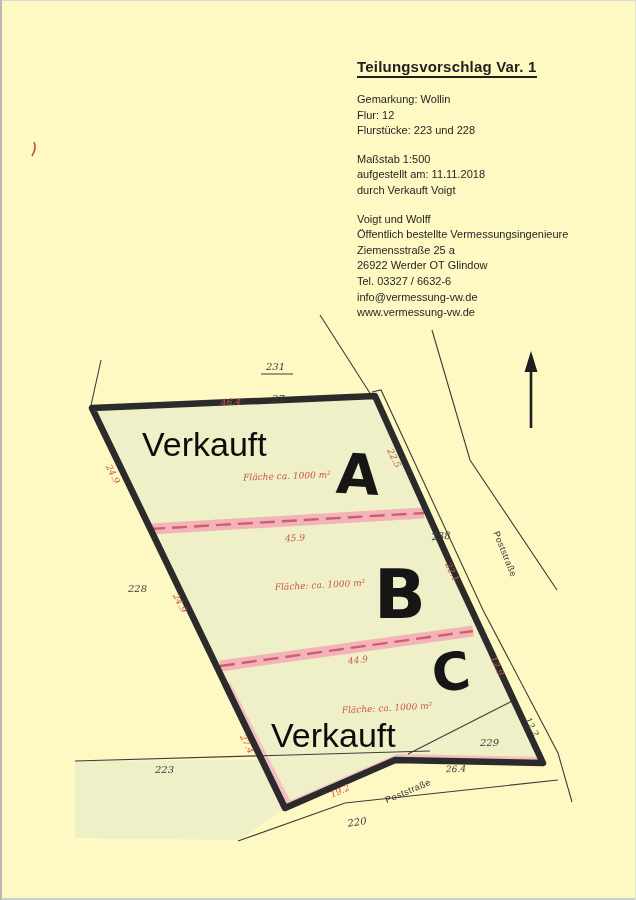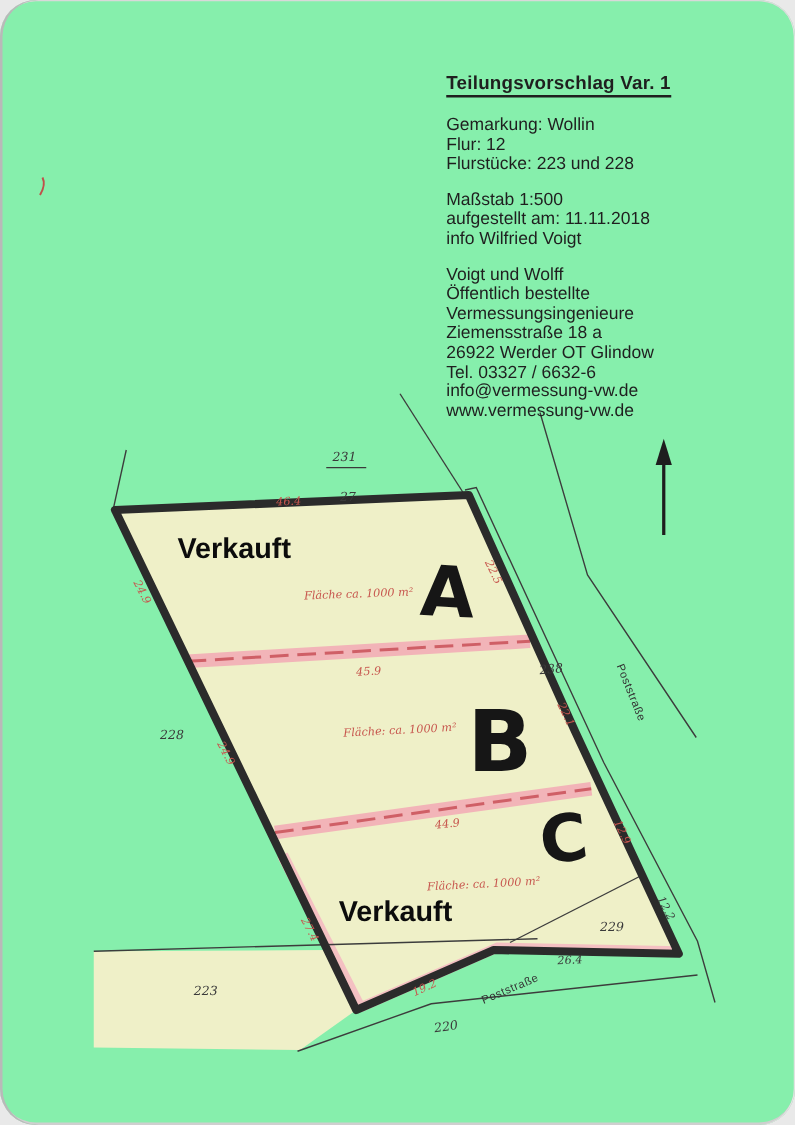--- a/index.html
+++ b/index.html
@@ -1,33 +1,32 @@
 <!DOCTYPE html>
 <html><head>
 <meta charset="utf-8">
 <style>
   html,body{margin:0;padding:0;background:#e9e9e9;}
   .page{
     position:relative;width:636px;height:900px;overflow:hidden;
-    background:#86efac;
+    background:#fef9c3;
     font-family:"Liberation Sans",sans-serif;
     box-shadow:inset 2px 0 0 #b9b9b9, inset 0 1px 0 #d9d9d9, inset -1px 0 0 #e2e2e2, inset 0 -2px 0 #cfcfcf;
-    border-radius:29px;
   }
   .abs{position:absolute;}
   
   .hdr{left:357px;top:58px;width:262px;color:#1f1f1f;}
   .hdr h1{
     font-size:15px;font-weight:bold;margin:0 0 14px 0;display:inline-block;
     border-bottom:2px solid #1f1f1f;padding-bottom:1px;letter-spacing:.2px;
   }
-  .hdr p{margin:0 0 13px 0;font-size:14px;line-height:15.6px;}
+  .hdr p{margin:0 0 13px 0;font-size:11px;line-height:15.6px;}
   .hdr p span{display:block;}
   
-  .sold{font-weight:700;font-size:23px;color:#0c0c0c;letter-spacing:0;text-align:right;}
+  .sold{font-weight:400;font-size:34px;color:#0c0c0c;letter-spacing:0;text-align:right;}
   .lot-letter{font-family:"DejaVu Sans",sans-serif;font-weight:900;color:#161616;line-height:1;}
   .dim{font-family:"DejaVu Serif",serif;font-style:italic;font-size:9px;color:#c7564e;white-space:nowrap;}
   .dim.black{color:#3a3a3a;}
   .pnum{font-family:"DejaVu Serif",serif;font-style:italic;font-size:10px;color:#3a3a3a;white-space:nowrap;}
   .street{font-family:"Liberation Sans",sans-serif;font-size:9px;color:#333;letter-spacing:.5px;white-space:nowrap;}
   .ctr{transform:translate(-50%,-50%);}
   .nowrap{white-space:nowrap;}
 </style>
 </head>
 <body>
@@ -72,26 +71,26 @@
   <div class="abs hdr">
     <h1>Teilungsvorschlag Var. 1</h1>
     <p>
       <span>Gemarkung: Wollin</span>
       <span>Flur: 12</span>
       <span>Flurstücke: 223 und 228</span>
     </p>
     <p>
       <span>Maßstab 1:500</span>
       <span>aufgestellt am: 11.11.2018</span>
-      <span>info Wilfried Voigt</span>
+      <span>durch Verkauft Voigt</span>
     </p>
     <p>
       <span>Voigt und Wolff</span>
       <span>Öffentlich bestellte Vermessungsingenieure</span>
-      <span>Ziemensstraße 18 a</span>
+      <span>Ziemensstraße 25 a</span>
       <span>26922 Werder OT Glindow</span>
       <span>Tel. 03327 / 6632-6</span>
       <span>info@vermessung-vw.de</span>
       <span>www.vermessung-vw.de</span>
     </p>
   </div>
 
   <div class="abs pnum" style="left:266px;top:361px;">231</div>
   <div class="abs pnum" style="left:272px;top:376px;margin-top:17px;">27</div>
 
@@ -115,19 +114,19 @@
   <div class="abs dim ctr" style="left:394px;top:458px;transform:translate(-50%,-50%) rotate(64deg);">22.5</div>
   <div class="abs dim ctr" style="left:452px;top:572px;transform:translate(-50%,-50%) rotate(64deg);">22.1</div>
   <div class="abs dim ctr" style="left:497px;top:666px;transform:translate(-50%,-50%) rotate(64deg);">12.9</div>
   <div class="abs dim black ctr" style="left:532px;top:727px;transform:translate(-50%,-50%) rotate(62deg);">12.2</div>
   <div class="abs dim black ctr" style="left:456px;top:769px;transform:translate(-50%,-50%) rotate(-2deg);">26.4</div>
   <div class="abs dim ctr" style="left:340px;top:791px;transform:translate(-50%,-50%) rotate(-24deg);">19.2</div>
 
   <div class="abs pnum" style="left:128px;top:583px;">228</div>
   <div class="abs pnum ctr" style="left:441px;top:536px;transform:translate(-50%,-50%) rotate(-5deg);">238</div>
   <div class="abs pnum" style="left:480px;top:737px;">229</div>
-  <div class="abs pnum" style="left:155px;top:788px;">223</div>
+  <div class="abs pnum" style="left:155px;top:764px;">223</div>
   <div class="abs pnum ctr" style="left:357px;top:822px;transform:translate(-50%,-50%) rotate(-8deg);">220</div>
 
   <div class="abs street ctr" style="left:505px;top:554px;transform:translate(-50%,-50%) rotate(68deg);">Poststraße</div>
   <div class="abs street ctr" style="left:408px;top:791px;transform:translate(-50%,-50%) rotate(-23deg);">Poststraße</div>
 
 </div>
 
 </body></html>

